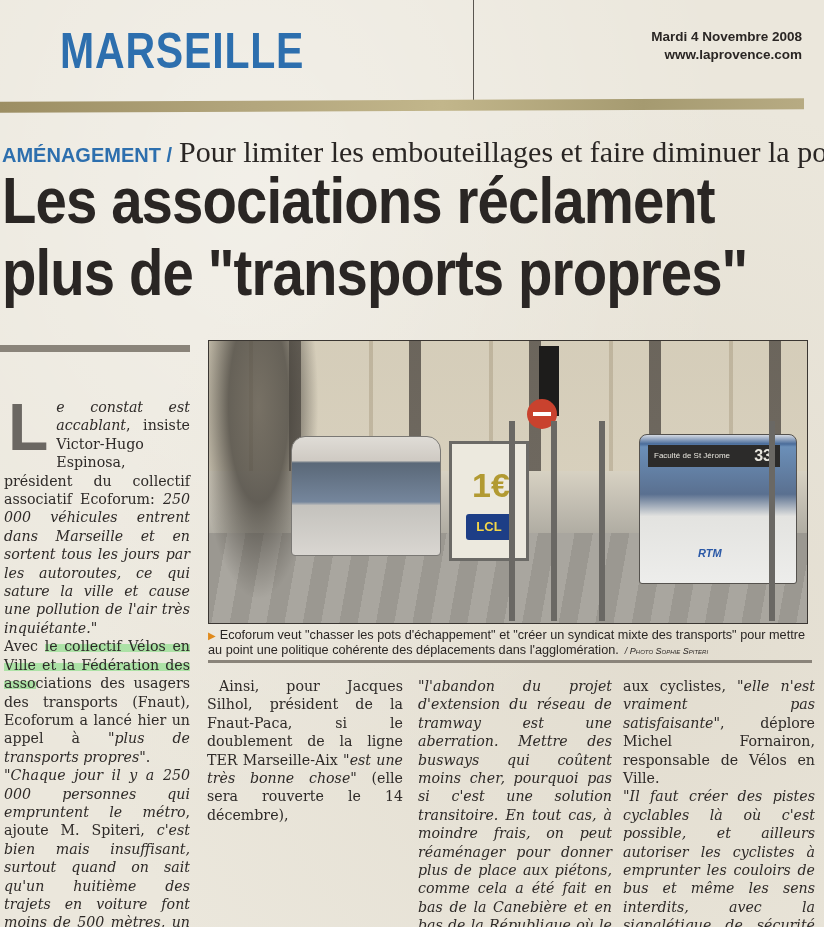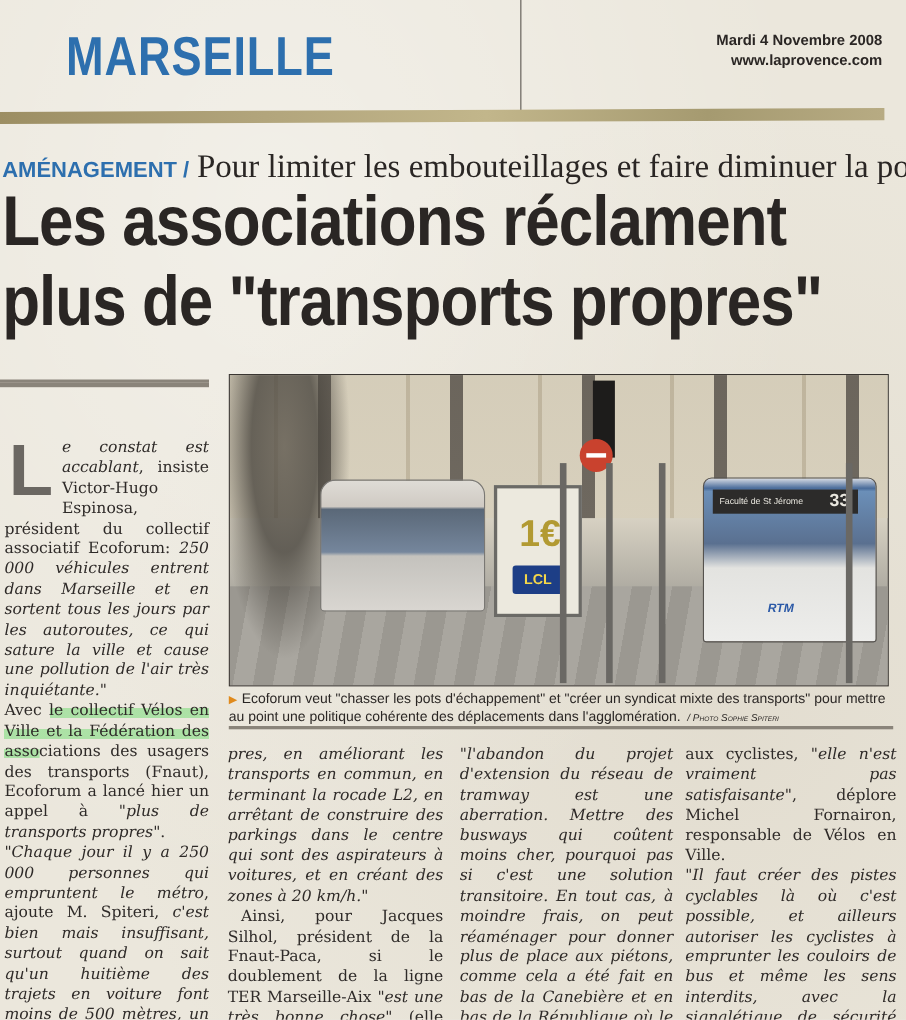--- a/index.html
+++ b/index.html
@@ -189,21 +189,20 @@
     </div>
     <div class="pole" style="left:560px"></div>
   </div>
 
   <div class="caption">
     <span class="caption-arrow">▶</span><span>Ecoforum veut "chasser les pots d'échappement" et "créer un syndicat mixte des transports" pour mettre au point une politique cohérente des déplacements dans l'agglomération.</span><span class="credit">/ Photo Sophie Spiteri</span>
   </div>
   <div class="caption-rule"></div>
 
   <div class="col c2">
-    <p><i>pres, en améliorant les transports en commun, en terminant la rocade L2, en arrêtant de construire des parkings dans le centre qui sont des aspirateurs à voitures, et en créant des zones à 20 km/h."</i></p>
     <p class="indent">
       <span>Ainsi, pour Jacques Silhol, président de la Fnaut-Paca, si le doublement de la ligne TER Marseille-Aix "</span><i>est une très bonne chose</i><span>" (elle sera rouverte le 14 décembre),</span>
     </p>
   </div>
 
   <div class="col c3">
     <p><i>"l'abandon du projet d'extension du réseau de tramway est une aberration. Mettre des busways qui coûtent moins cher, pourquoi pas si c'est une solution transitoire. En tout cas, à moindre frais, on peut réaménager pour donner plus de place aux piétons, comme cela a été fait en bas de la Canebière et en bas de la République où le tram ne passe pas".</i></p>
 
   </div>
 

